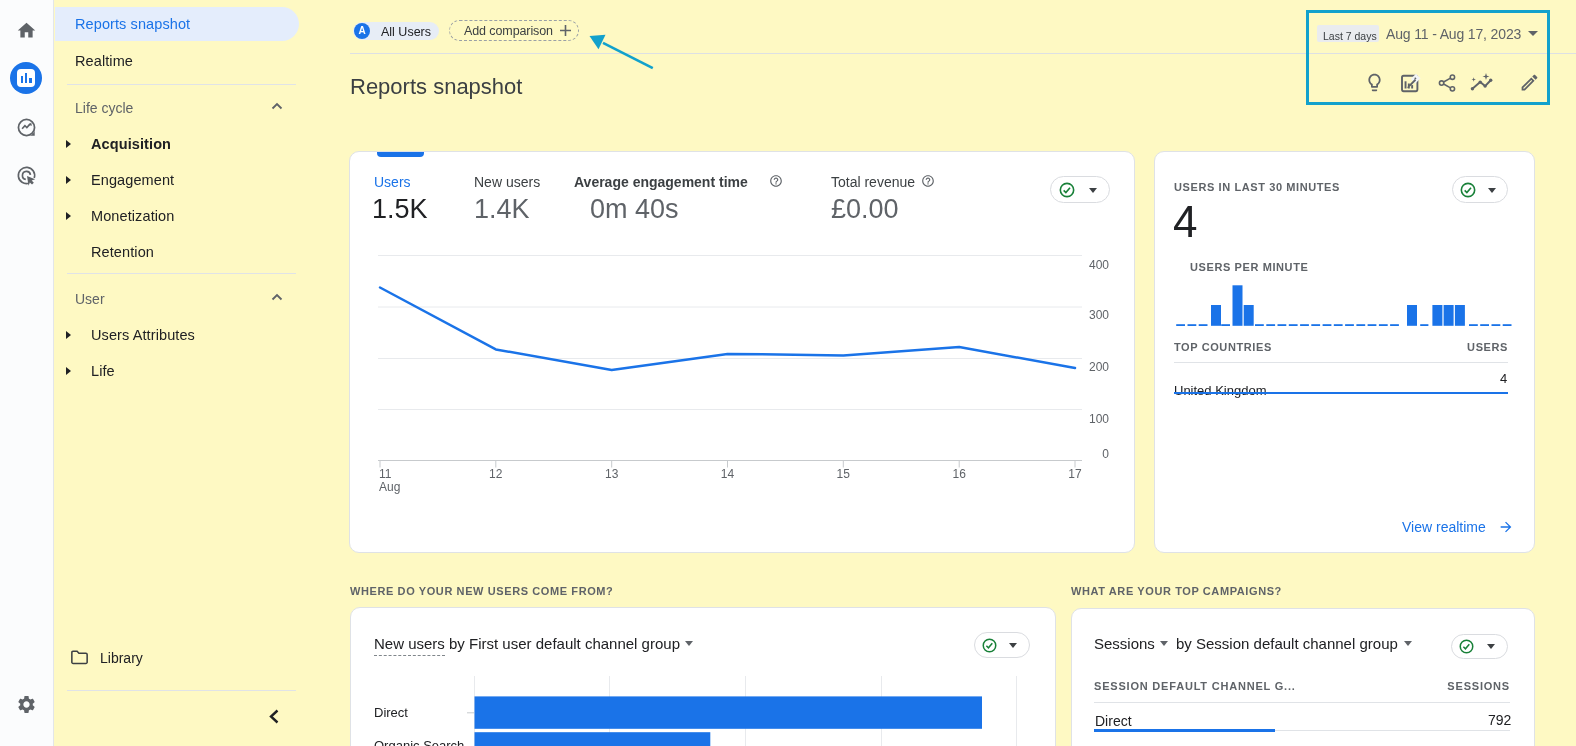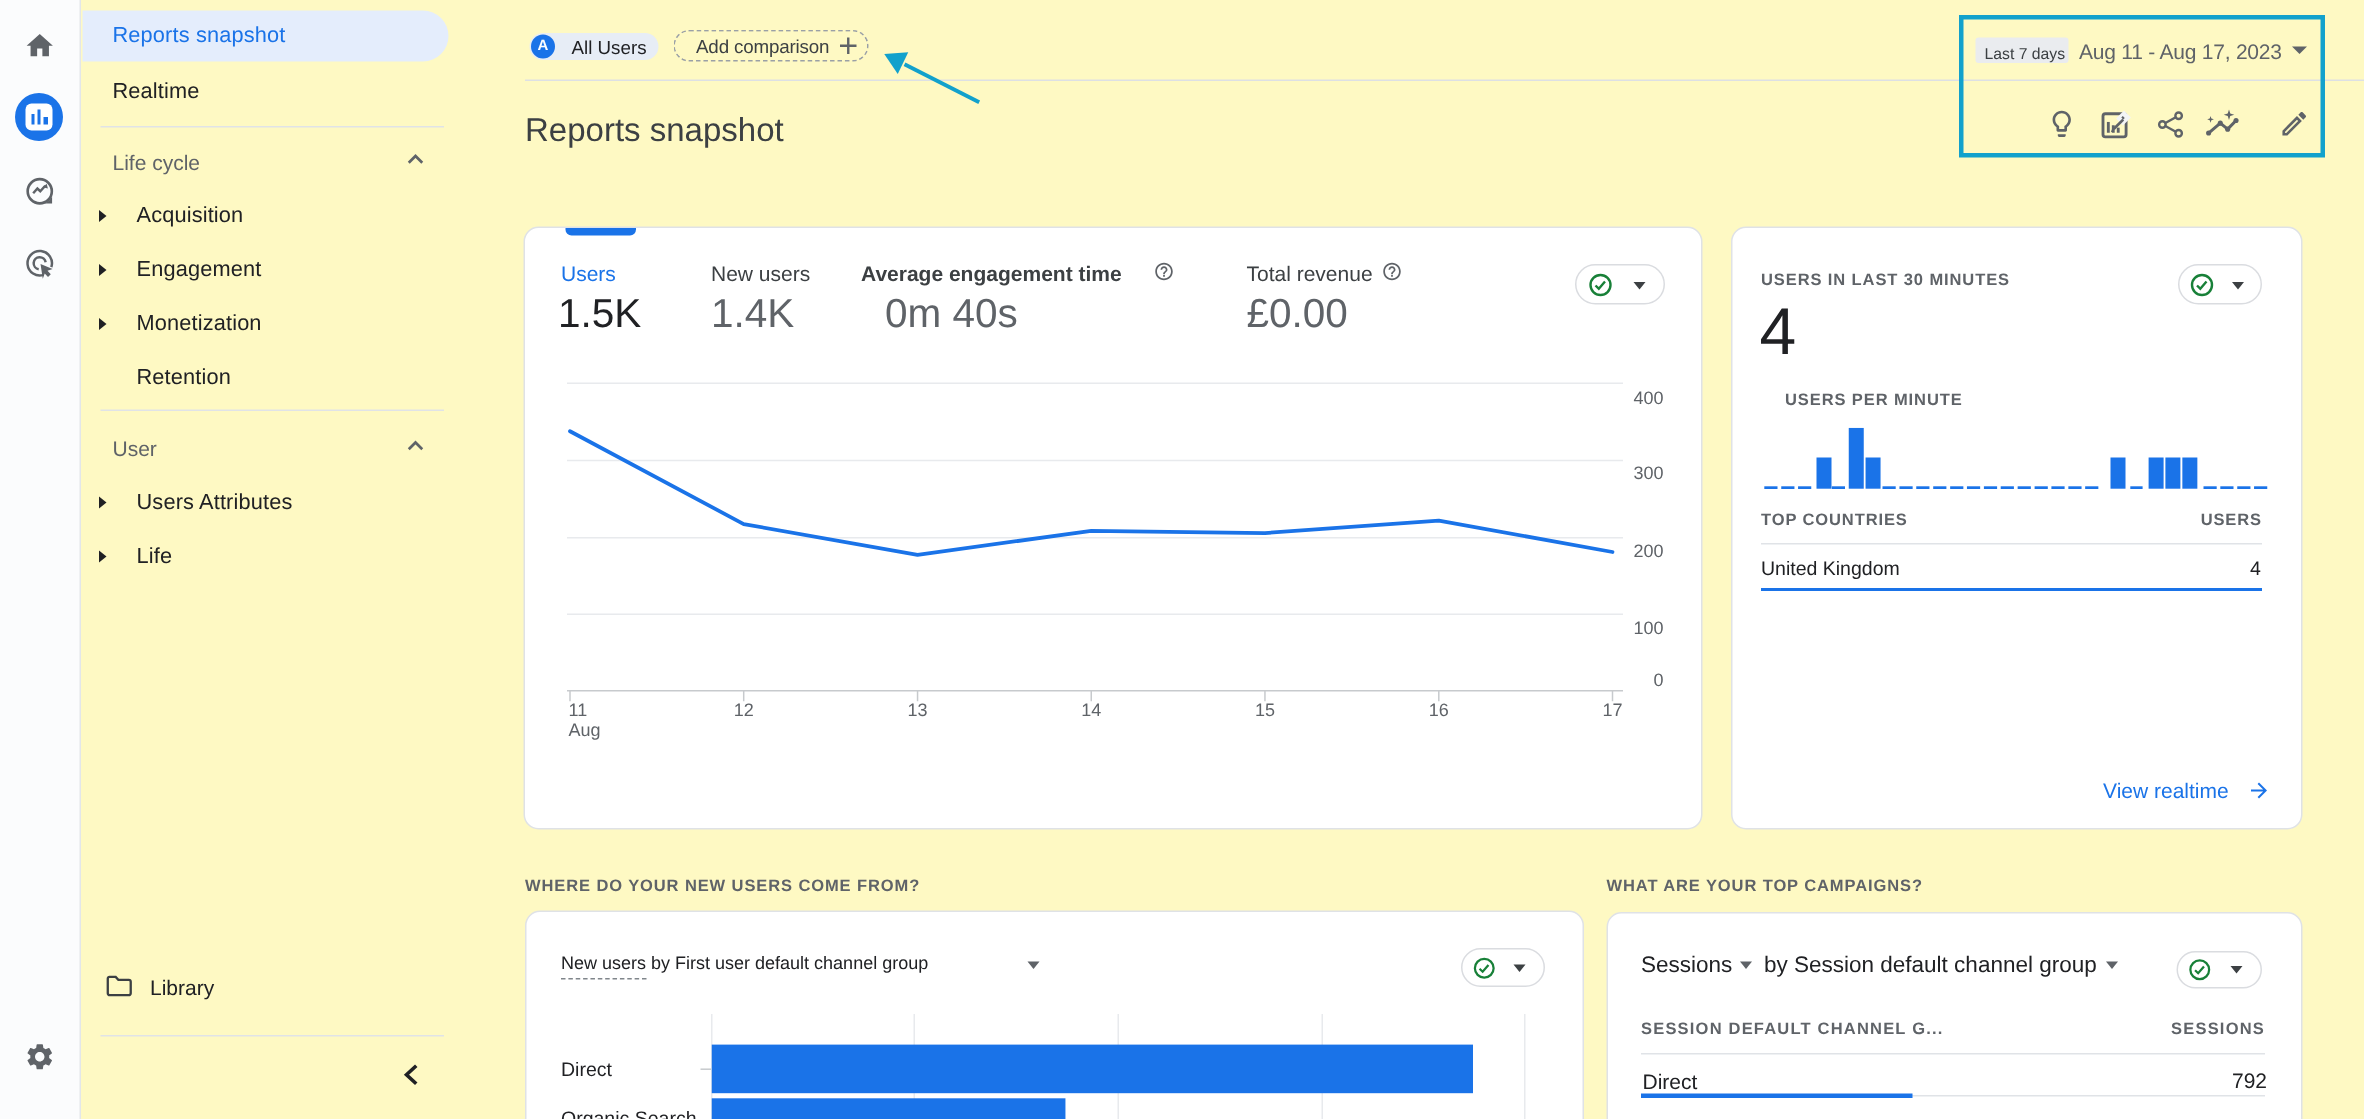--- a/index.html
+++ b/index.html
@@ -50,21 +50,21 @@
   <div class="abs" style="left:55px;top:7px;width:244px;height:34px;background:#e4edfc;border-radius:0 17px 17px 0;"></div>
   <div class="abs" style="left:75px;top:16px;font-size:14.5px;letter-spacing:0.1px;color:#1a73e8;font-weight:400;">Reports snapshot</div>
   <div class="abs" style="left:75px;top:53px;font-size:14.5px;letter-spacing:0.1px;color:#202124;">Realtime</div>
   <div class="abs" style="left:67px;top:84px;width:229px;height:1px;background:#e0e3e7;"></div>
 
   <div class="navsec" style="top:100px;">Life cycle</div>
   <svg style="left:271px;top:102px;" width="12" height="8" viewBox="0 0 12 8">
       <path fill="none" stroke="#5f6368" stroke-width="1.8" d="M1.5 6.5 L6 2 L10.5 6.5"></path>
     </svg>
   <div class="tri" style="top:140px;"></div>
-    <div class="navitem" style="top:136px;">Acquisition</div>
+    <div class="navitem" style="top:136px;font-weight:bold;">Acquisition</div>
   <div class="tri" style="top:176px;"></div>
     <div class="navitem" style="top:172px;">Engagement</div>
   <div class="tri" style="top:212px;"></div>
     <div class="navitem" style="top:208px;">Monetization</div>
   <div class="navitem" style="top:244px;">Retention</div>
   <div class="abs" style="left:67px;top:273px;width:229px;height:1px;background:#e0e3e7;"></div>
 
   <div class="navsec" style="top:291px;">User</div>
   <svg style="left:271px;top:293px;" width="12" height="8" viewBox="0 0 12 8">
       <path fill="none" stroke="#5f6368" stroke-width="1.8" d="M1.5 6.5 L6 2 L10.5 6.5"></path>
@@ -245,31 +245,31 @@
         <rect x="295.0" y="44.2" width="8.8" height="1.8"></rect>
         <rect x="306.2" y="44.2" width="8.8" height="1.8"></rect>
         <rect x="317.5" y="44.2" width="8.8" height="1.8"></rect>
         <rect x="328.7" y="44.2" width="8.8" height="1.8"></rect>
         <rect x="246.2" y="44.2" width="8.2" height="1.8"></rect>
       </g>
   </svg>
   <div class="caps abs" style="left:1174px;top:341px;">TOP COUNTRIES</div>
   <div class="caps abs" style="left:1508px;top:341px;transform:translateX(-100%);">USERS</div>
   <div class="abs" style="left:1174px;top:362px;width:334px;height:1px;background:#e0e3e7;"></div>
-  <div class="abs" style="left:1174px;top:371px;font-size:13px;color:#202124;">United Kingdom</div>
+  <div class="abs" style="left:1174px;top:383px;font-size:13px;color:#202124;">United Kingdom</div>
   <div class="abs" style="left:1500px;top:371px;font-size:13px;color:#202124;">4</div>
   <div class="abs" style="left:1174px;top:392px;width:334px;height:2px;background:#1a73e8;"></div>
   <div class="abs" style="left:1402px;top:519px;font-size:14px;font-weight:500;color:#1a73e8;">View realtime</div>
   <svg style="left:1498px;top:519px;" width="16" height="16" viewBox="0 0 24 24">
       <path fill="#1a73e8" d="M12 4l-1.41 1.41L16.17 11H4v2h12.17l-5.58 5.59L12 20l8-8z"></path>
     </svg>
 
   <div class="caps abs" style="left:350px;top:585px;">WHERE DO YOUR NEW USERS COME FROM?</div>
   <div class="card" style="left:350px;top:607px;width:706px;height:160px;border-radius:10px 10px 0 0;"></div>
-  <div class="abs" style="left:374px;top:635px;font-size:12px;color:#202124;"><span style="border-bottom:1px dashed #80868b;padding-bottom:3px;">New users</span> by First user default channel group</div>
+  <div class="abs" style="left:374px;top:635px;font-size:15px;color:#202124;"><span style="border-bottom:1px dashed #80868b;padding-bottom:3px;">New users</span> by First user default channel group</div>
   <div class="abs" style="left:685px;top:641px;width:0;height:0;border-top:5px solid #5f6368;border-left:4.5px solid transparent;border-right:4.5px solid transparent;"></div>
   <div class="pillbtn" style="left:974px;top:632px;width:56px;height:26px;border-radius:13px;"></div>
   <svg style="left:982px;top:638px;" width="15" height="15" viewBox="0 0 24 24">
       <circle cx="12" cy="12" r="10" fill="none" stroke="#188038" stroke-width="2.4"></circle>
       <path fill="none" stroke="#188038" stroke-width="2.4" d="M7 12.5 l3.3 3.2 L16.5 8.5"></path>
     </svg>
   <div class="abs" style="left:1009px;top:643px;width:0;height:0;border-top:5px solid #3c4043;border-left:4.5px solid transparent;border-right:4.5px solid transparent;"></div>
   <svg style="left:350px;top:607px;" width="706" height="139" viewBox="0 0 706 139">
     <g stroke="#e8eaed" stroke-width="1">
       <line x1="124.5" y1="69" x2="124.5" y2="139"></line>

